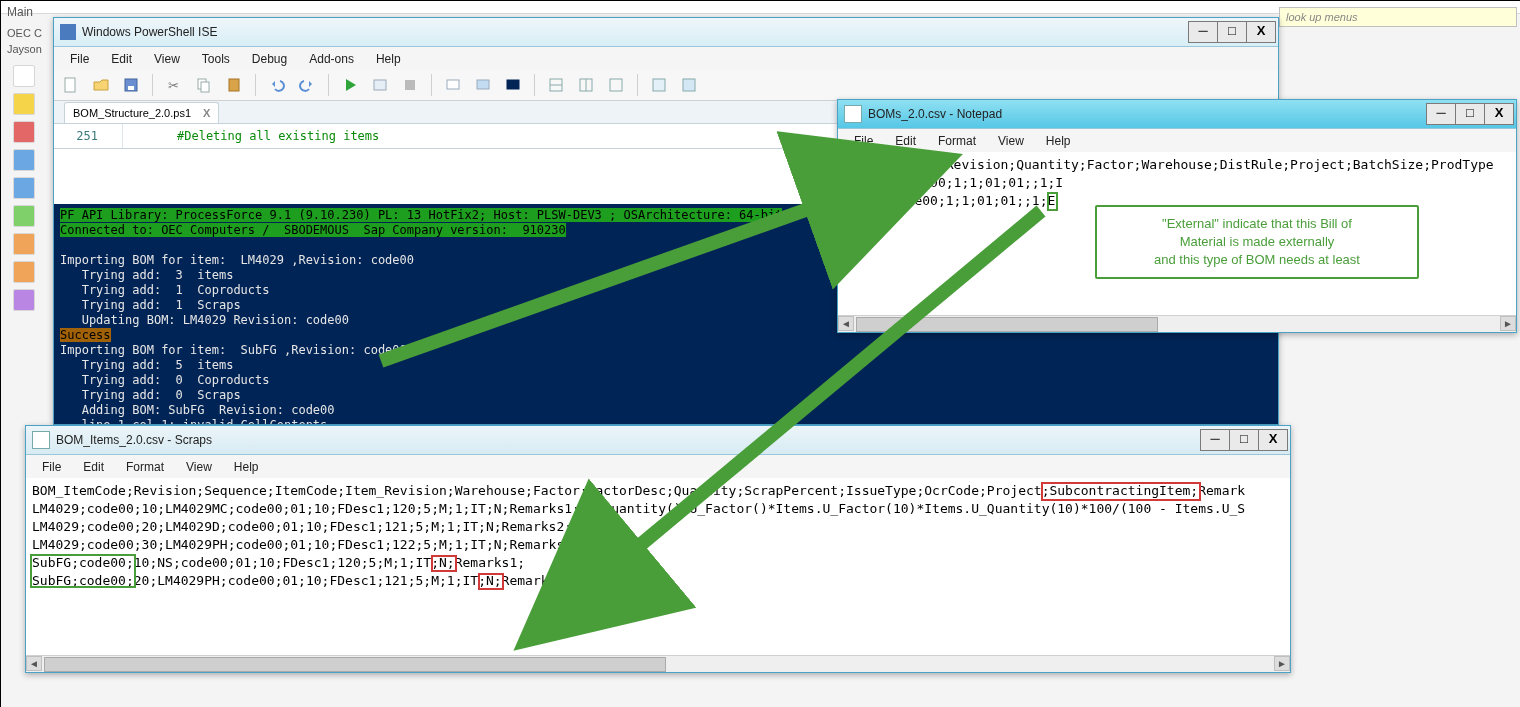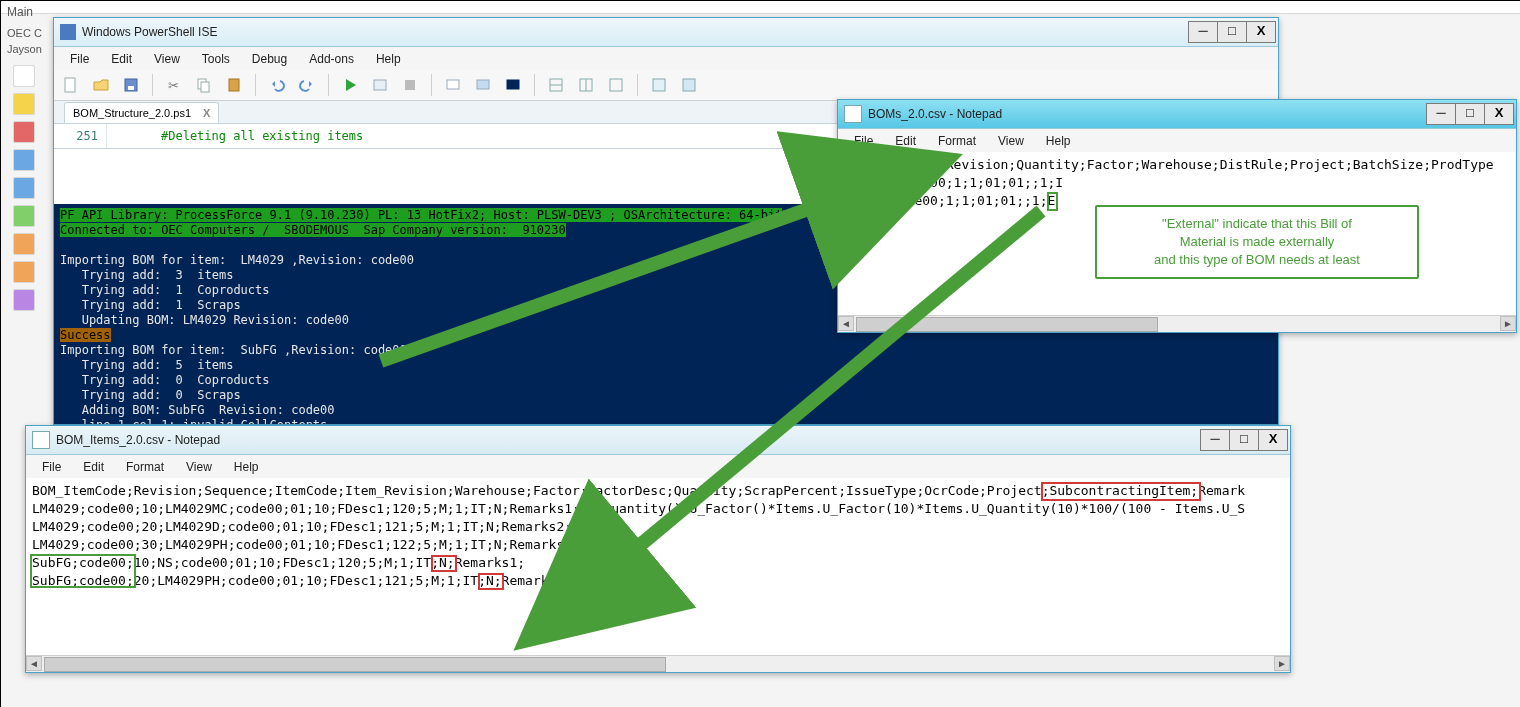--- a/index.html
+++ b/index.html
@@ -34,21 +34,21 @@
   .ise{left:52px;top:16px;width:1224px;height:406px}
   .ise .titlebar{background:linear-gradient(#eef6fa,#d8eef6)}
   .ise .ise-toolbar{height:30px;border-bottom:1px solid #d0d0d0;background:#f7f7f7;display:flex;align-items:center;padding-left:4px;gap:4px}
   .ise .tbicon{width:24px;height:24px;border:1px solid transparent;display:flex;align-items:center;justify-content:center}
   .ise .tbicon svg{width:16px;height:16px}
   .ise .sep{width:1px;height:22px;background:#cfcfcf;margin:0 4px}
   .ise .tabstrip{height:22px;background:#eef3f7;display:flex;align-items:flex-end;padding-left:10px;border-bottom:1px solid #c7d3db}
   .ise .tab{height:20px;background:#fff;border:1px solid #c7d3db;border-bottom:none;border-radius:3px 3px 0 0;padding:0 8px;font-size:11px;display:flex;align-items:center;gap:12px}
   .ise .tab .x{color:#888;font-weight:bold}
   .ise .editor{display:flex;height:24px;border-bottom:1px solid #c7d3db;background:#fff}
-  .ise .lineno{width:44px;text-align:right;padding-right:8px;color:#3a7a7a;font-family:Consolas,monospace;font-size:12px;line-height:24px;border-right:1px solid #e0e7eb}
+  .ise .lineno{width:44px;text-align:right;padding-right:24px;color:#3a7a7a;font-family:Consolas,monospace;font-size:12px;line-height:24px;border-right:1px solid #e0e7eb}
   .ise .codeline{flex:1;font-family:Consolas,monospace;font-size:12px;line-height:24px;padding-left:54px;color:#0a8a0a}
   .ise .console{position:absolute;left:0;right:0;top:134px;bottom:0;background:#012456;color:#e6e6e6;font-family:Consolas,"Lucida Console",monospace;font-size:12px;line-height:15px;padding:4px 6px;overflow:hidden;white-space:pre}
   .ise .console .gh{background:#1e9e1e;color:#000}
   .ise .console .succ{background:#a16207;color:#000}
   .ise .content{top:52px}
 
   
   .np{}
   .np .titlebar{background:linear-gradient(#8fe0f2,#56c7e6)}
   .np .tb-icon{background:#fff;border:1px solid #7aa}
@@ -82,20 +82,21 @@
 </style>
 </head>
 <body>
 
 <div class="stage">
 
   <div class="bg-top"></div>
   <div class="bg-tab">Main</div>
   <div class="bg-oec">OEC C</div>
   <div class="bg-jay">Jayson</div>
+  <div class="lookup">look up menus</div>
   <div class="sap-toolbar">
     <div class="sap-btn"></div>
     <div class="sap-btn g"></div>
     <div class="sap-btn r"></div>
     <div class="sap-btn b"></div>
     <div class="sap-btn b"></div>
     <div class="sap-btn gr"></div>
     <div class="sap-btn o"></div>
     <div class="sap-btn o"></div>
     <div class="sap-btn p"></div>
@@ -290,21 +291,21 @@
     <div class="hscroll">
       <div class="lar">◄</div>
       <div class="thumb"></div>
       <div class="rar">►</div>
     </div>
   </div>
 
   <div class="win np np2">
     <div class="titlebar">
       <div class="tb-icon"></div>
-      <div class="tb-title">BOM_Items_2.0.csv - Notepad</div>
+      <div class="tb-title">BOM_Items_2.0.csv - Scraps</div>
       <div class="tb-btns">
         <div class="tb-btn">─</div>
         <div class="tb-btn">□</div>
         <div class="tb-btn close">X</div>
       </div>
     </div>
     <div class="menubar">
       <span>File</span>
       <span>Edit</span>
       <span>Format</span>

